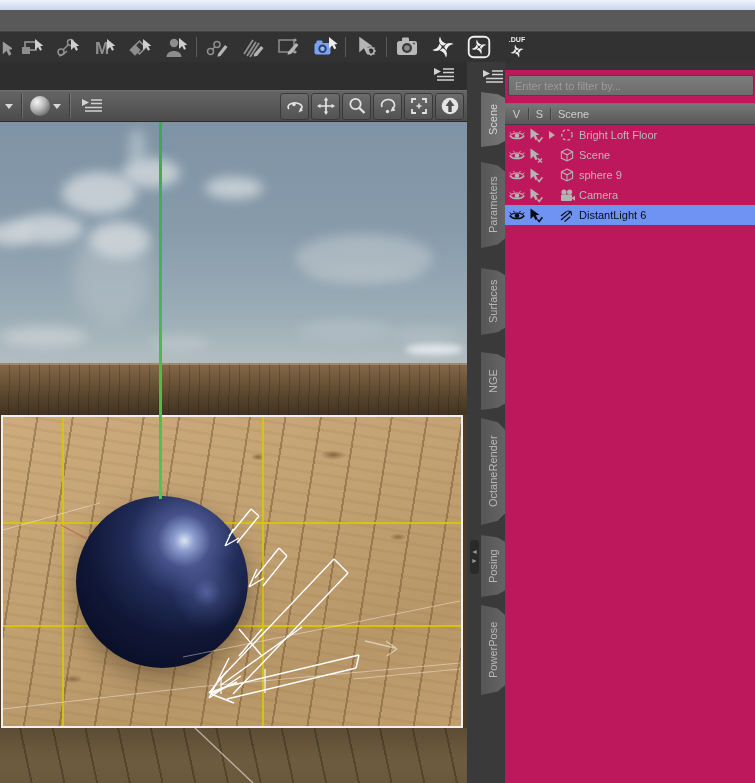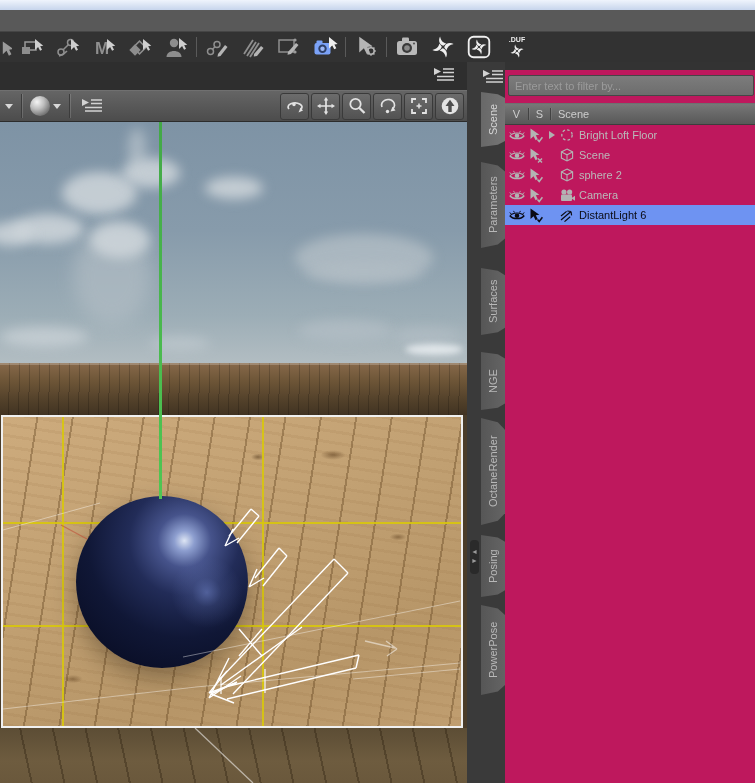--- a/index.html
+++ b/index.html
@@ -480,21 +480,21 @@
           </span>
         <span class="cell exp"></span>
         <span class="cell nico ic">
             <svg width="14" height="14" viewBox="0 0 14 14">
               <g fill="none" stroke="currentColor" stroke-width="1.1">
                 <path d="M7 1 L12.6 3.9 L12.6 10.1 L7 13 L1.4 10.1 L1.4 3.9 Z"></path>
                 <path d="M1.4 3.9 L7 6.8 L12.6 3.9 M7 6.8 L7 13"></path>
               </g>
             </svg>
           </span>
-        <span class="row-label">sphere 2</span>
+        <span class="row-label">sphere 9</span>
       </div>
 
       <div class="scene-row">
         <span class="cell eye ic">
             <svg width="16" height="11" viewBox="0 0 16 11">
               <use href="#eye-ic"></use>
             </svg>
           </span>
         <span class="cell sel ic">
             <svg width="15" height="15" viewBox="0 0 15 15">

